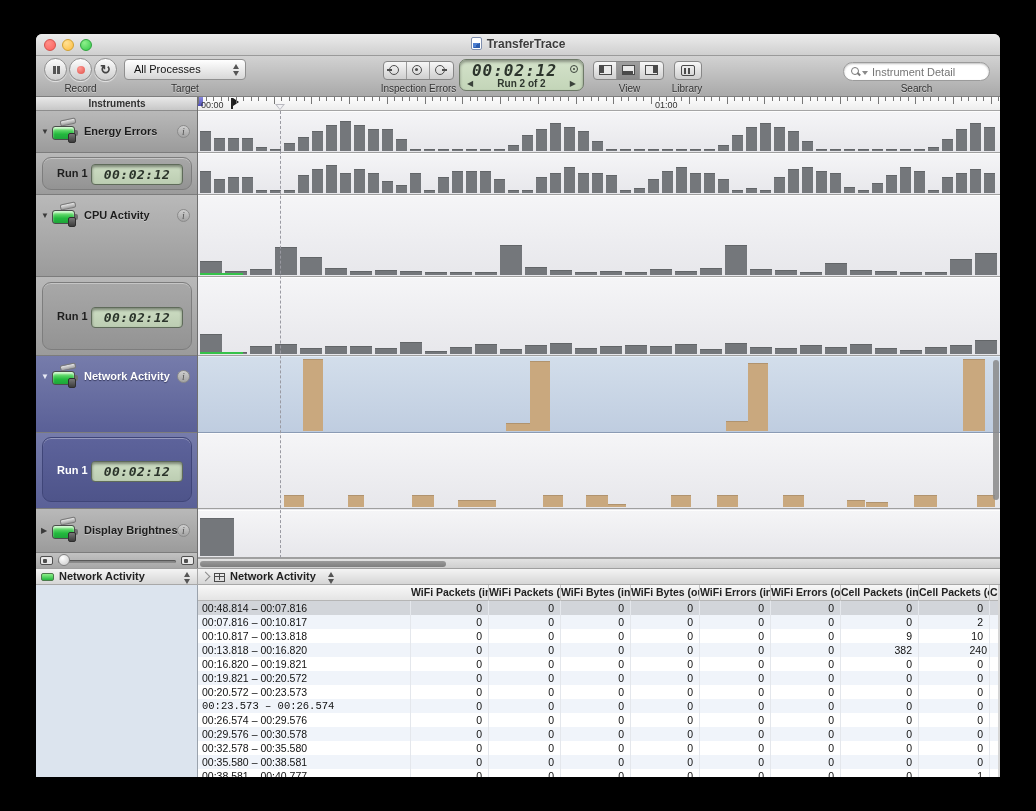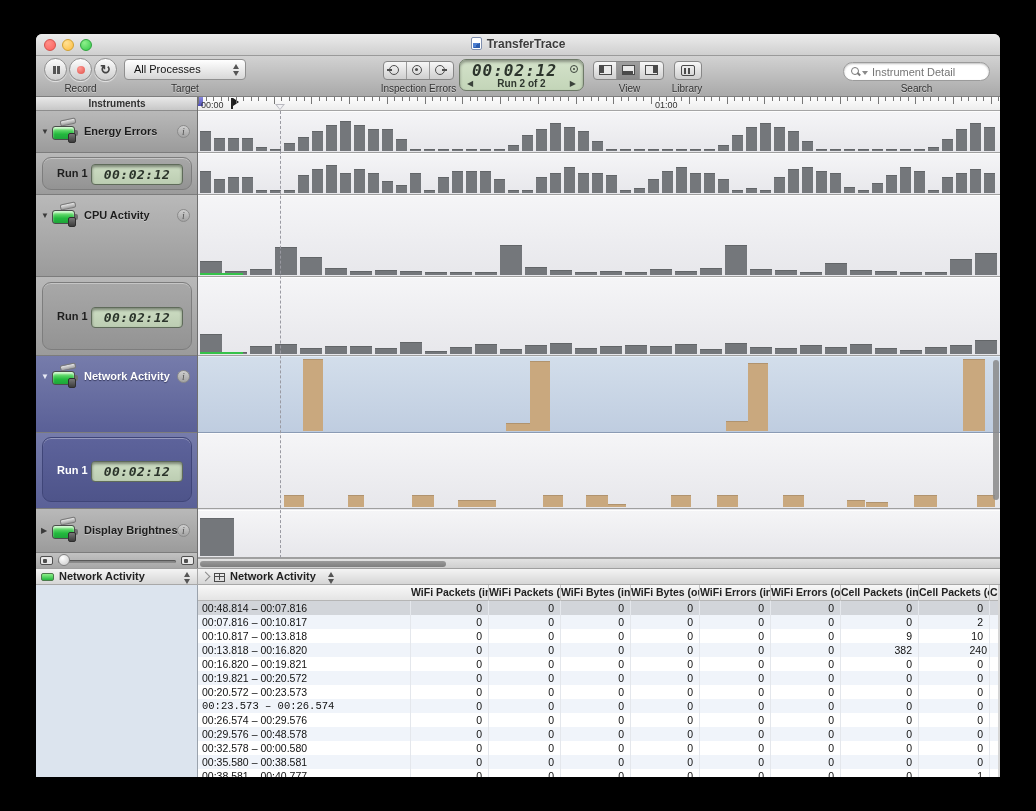--- a/index.html
+++ b/index.html
@@ -782,33 +782,33 @@
           <div class="td num" style="left: 291px; width: 72px; padding-right: 6px;">0</div>
           <div class="td num" style="left: 363px; width: 70px; padding-right: 6px;">0</div>
           <div class="td num" style="left: 433px; width: 69px; padding-right: 6px;">0</div>
           <div class="td num" style="left: 502px; width: 71px; padding-right: 6px;">0</div>
           <div class="td num" style="left: 573px; width: 70px; padding-right: 6px;">0</div>
           <div class="td num" style="left: 643px; width: 78px; padding-right: 6px;">0</div>
           <div class="td num" style="left: 721px; width: 71px; padding-right: 6px;">0</div>
           <div class="td num" style="left: 792px; width: 60px; padding-right: 6px;">0</div>
         </div>
         <div class="tr alt" style="top: 142px;">
-          <div class="td" style="left: 0px; width: 213px; padding-left: 4px;">00:29.576 – 00:48.578</div>
+          <div class="td" style="left: 0px; width: 213px; padding-left: 4px;">00:29.576 – 00:30.578</div>
           <div class="td num" style="left: 213px; width: 78px; padding-right: 6px;">0</div>
           <div class="td num" style="left: 291px; width: 72px; padding-right: 6px;">0</div>
           <div class="td num" style="left: 363px; width: 70px; padding-right: 6px;">0</div>
           <div class="td num" style="left: 433px; width: 69px; padding-right: 6px;">0</div>
           <div class="td num" style="left: 502px; width: 71px; padding-right: 6px;">0</div>
           <div class="td num" style="left: 573px; width: 70px; padding-right: 6px;">0</div>
           <div class="td num" style="left: 643px; width: 78px; padding-right: 6px;">0</div>
           <div class="td num" style="left: 721px; width: 71px; padding-right: 6px;">0</div>
           <div class="td num" style="left: 792px; width: 60px; padding-right: 6px;">0</div>
         </div>
         <div class="tr" style="top: 156px;">
-          <div class="td" style="left: 0px; width: 213px; padding-left: 4px;">00:32.578 – 00:00.580</div>
+          <div class="td" style="left: 0px; width: 213px; padding-left: 4px;">00:32.578 – 00:35.580</div>
           <div class="td num" style="left: 213px; width: 78px; padding-right: 6px;">0</div>
           <div class="td num" style="left: 291px; width: 72px; padding-right: 6px;">0</div>
           <div class="td num" style="left: 363px; width: 70px; padding-right: 6px;">0</div>
           <div class="td num" style="left: 433px; width: 69px; padding-right: 6px;">0</div>
           <div class="td num" style="left: 502px; width: 71px; padding-right: 6px;">0</div>
           <div class="td num" style="left: 573px; width: 70px; padding-right: 6px;">0</div>
           <div class="td num" style="left: 643px; width: 78px; padding-right: 6px;">0</div>
           <div class="td num" style="left: 721px; width: 71px; padding-right: 6px;">0</div>
           <div class="td num" style="left: 792px; width: 60px; padding-right: 6px;">0</div>
         </div>

